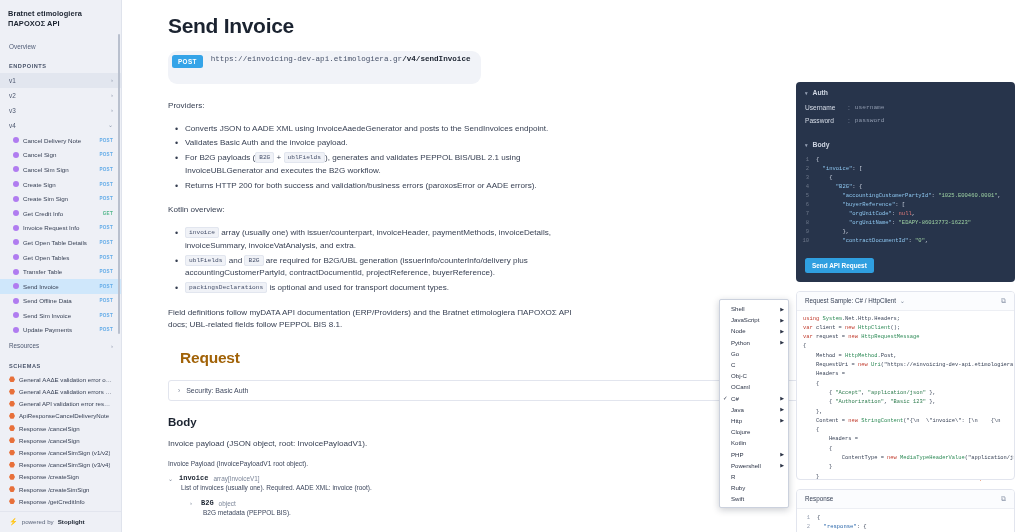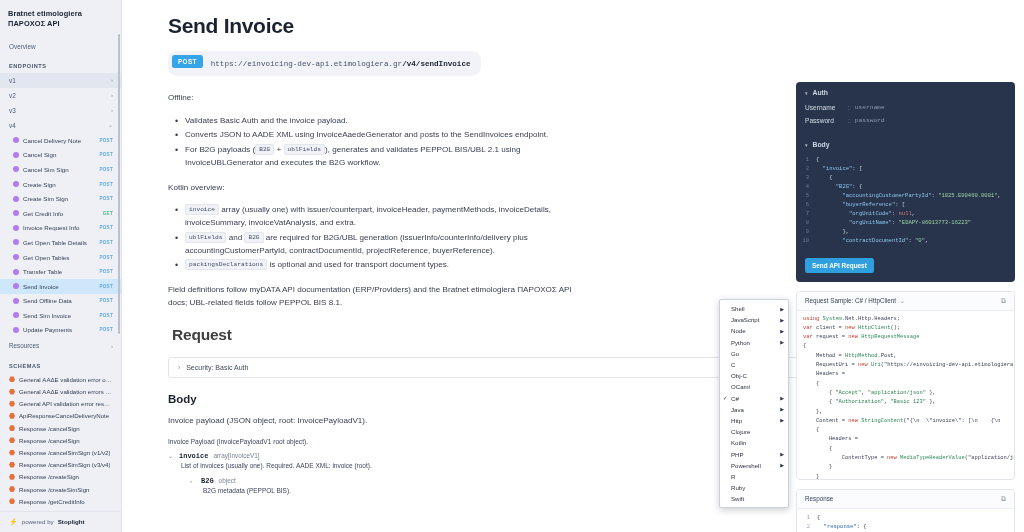--- a/index.html
+++ b/index.html
@@ -91,23 +91,23 @@
   .main {
     flex: 1 1 auto; height: 532px; overflow: hidden;
     padding: 14px 0 0 0; position: relative;
   }
   .main-inner { padding: 0 30px 0 46px; max-width: 100%; }
   h1.page-title {
     font-size: 21px; font-weight: 700; color: #1b2330;
     letter-spacing: -.3px; margin-bottom: 13px;
   }
   .url-bar {
-    display: inline-flex; align-items: flex-end; gap: 8px;
+    display: inline-flex; align-items: flex-start; gap: 8px;
     background: #f1f3f8; border-radius: 9px;
-    padding: 4px 10px 8px 4px; margin-bottom: 16px;
+    padding: 4px 10px 16px 4px; margin-bottom: 16px;
   }
   .badge-post {
     background: #35a4e8; color: #fff; font-size: 6.3px; font-weight: 700;
     padding: 3px 6px; border-radius: 2.5px; letter-spacing: .4px;
   }
   .url-text {
     font-family: "Liberation Mono", monospace;
     font-size: 7.6px; color: #48536a;
   }
   .url-text b { color: #1b2330; font-weight: 700; }
@@ -124,22 +124,22 @@
     content: "•"; position: absolute; left: 7px; top: -1px;
     color: #353e51; font-size: 9px;
   }
   code.inl {
     font-family: "Liberation Mono", monospace;
     font-size: 6.2px; background: #f0f2f7; border: 1px solid #e2e6ef;
     border-radius: 2px; padding: 1px 3px; color: #46506a;
     vertical-align: 1px;
   }
   h2.sec {
-    font-size: 15.5px; font-weight: 700; color: #404040;
-    margin: 17px 0 13px 4px; letter-spacing: -.2px;
+    font-size: 15.5px; font-weight: 700; color: #a16207;
+    margin: 17px 0 13px 12px; letter-spacing: -.2px;
   }
   .security-box {
     border: 1px solid #e2e5ee; border-radius: 3px;
     padding: 6px 9px; font-size: 7px; color: #404a60;
     display: flex; align-items: center; gap: 6px; margin-bottom: 15px;
   }
   .caret-r { font-size: 6.5px; color: #7b8598; }
   .body-head {
     display: flex; align-items: baseline; justify-content: space-between;
     margin-bottom: 10px;
@@ -425,25 +425,26 @@
 
   <main class="main">
     <div class="main-inner">
       <h1 class="page-title">Send Invoice</h1>
 
       <div class="url-bar">
         <span class="badge-post">POST</span>
         <span class="url-text"><span>https://einvoicing-dev-api.etimologiera.gr</span><b>/v4/sendInvoice</b></span>
       </div>
 
-      <p class="body-text">Offline:</p>
+      <p class="body-text">Providers:</p>
       <ul class="bullets" id="workflow-list">
+          <li>Converts JSON to AADE XML using InvoiceAaedeGenerator and posts to the SendInvoices endpoint.</li>
           <li>Validates Basic Auth and the invoice payload.</li>
-          <li>Converts JSON to AADE XML using InvoiceAaedeGenerator and posts to the SendInvoices endpoint.</li>
           <li>For B2G payloads (<code class="inl">B2G</code> + <code class="inl">ublFields</code>), generates and validates PEPPOL BIS/UBL 2.1 using InvoiceUBLGenerator and executes the B2G workflow.</li>
+          <li>Returns HTTP 200 for both success and validation/business errors (paroxosError or AADE errors).</li>
         </ul>
 
       <p class="body-text">Kotlin overview:</p>
       <ul class="bullets" id="payload-list">
           <li><code class="inl">invoice</code> array (usually one) with issuer/counterpart, invoiceHeader, paymentMethods, invoiceDetails, invoiceSummary, invoiceVatAnalysis, and extra.</li>
           <li><code class="inl">ublFields</code> and <code class="inl">B2G</code> are required for B2G/UBL generation (issuerInfo/counterInfo/delivery plus accountingCustomerPartyId, contractDocumentId, projectReference, buyerReference).</li>
           <li><code class="inl">packingsDeclarations</code> is optional and used for transport document types.</li>
         </ul>
 
       <p class="body-text" style="max-width:404px">Field definitions follow myDATA API documentation (ERP/Providers) and the Bratnet etimologiera ΠΑΡΟΧΟΣ ΑΡΙ docs; UBL-related fields follow PEPPOL BIS 8.1.</p>

